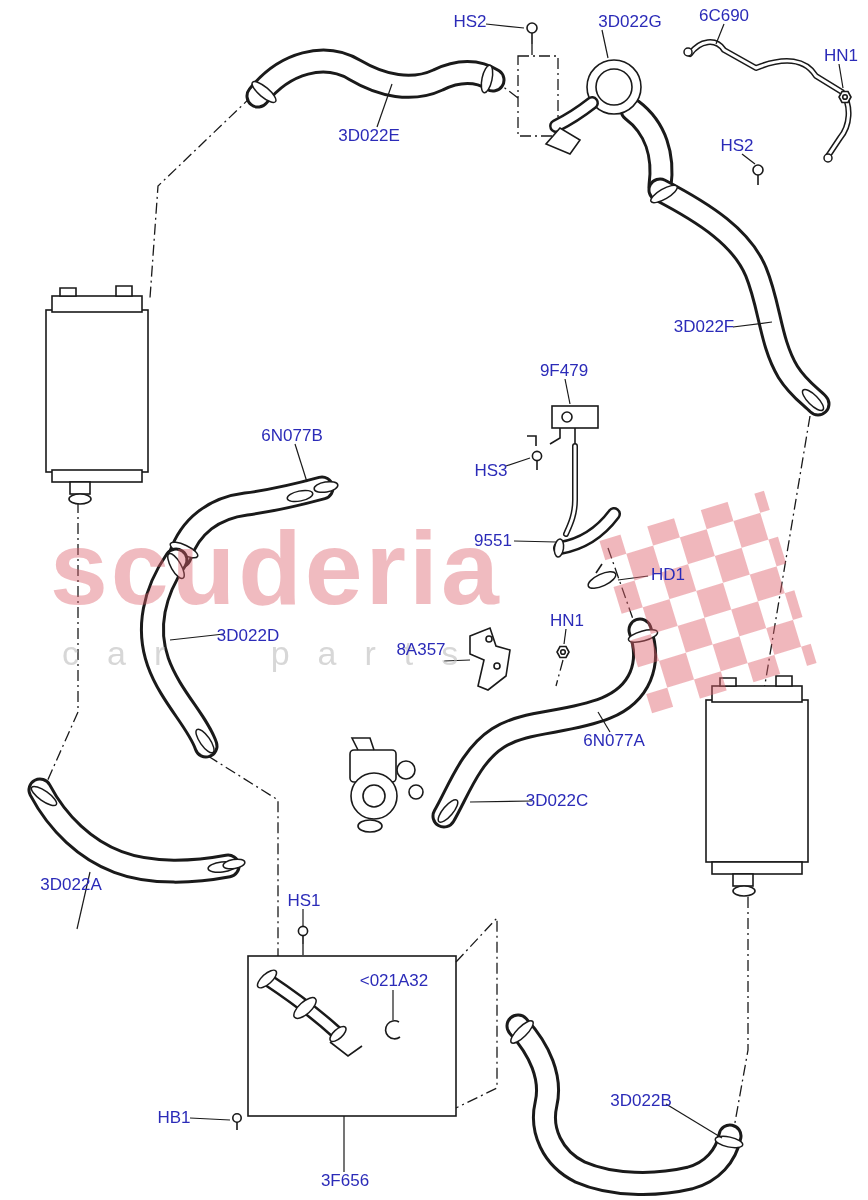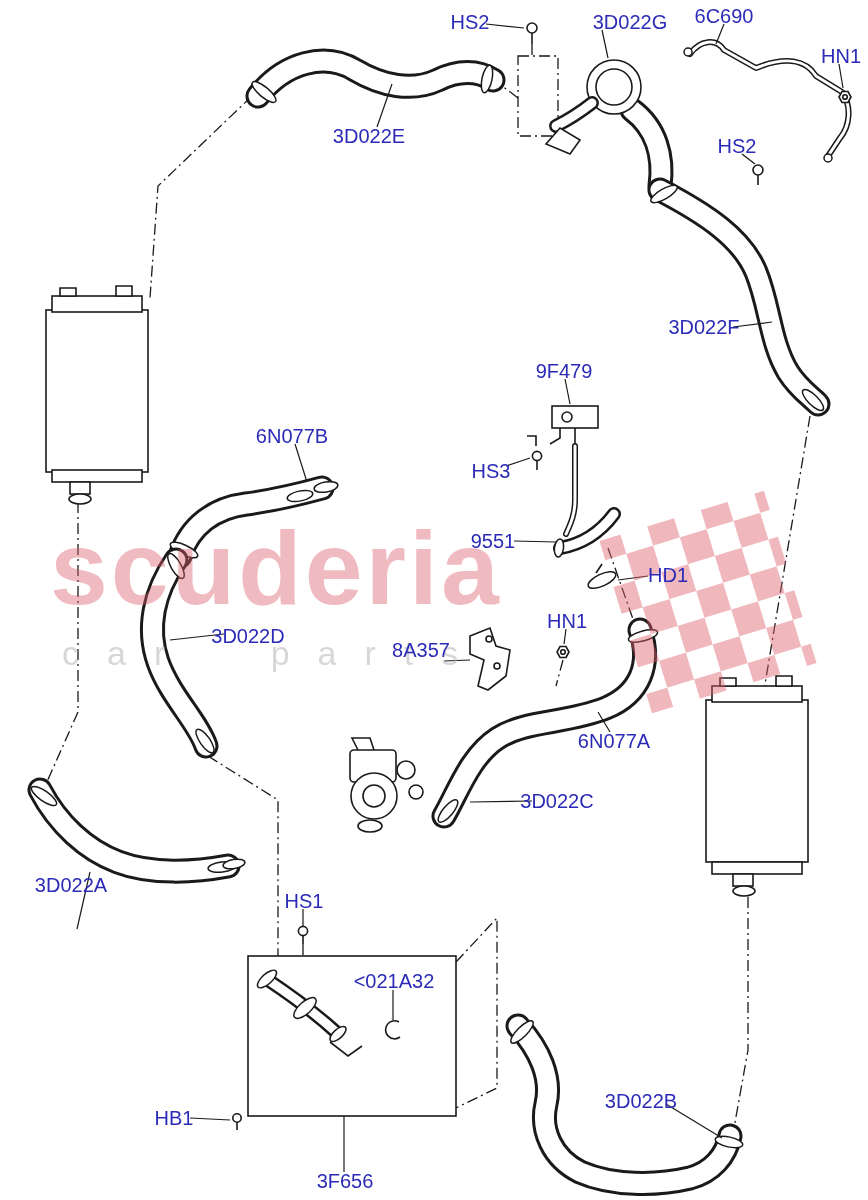--- a/index.html
+++ b/index.html
@@ -12,21 +12,21 @@
   .hO{fill:none;stroke:var(--line,#1a1a1a);stroke-width:25;stroke-linecap:round;stroke-linejoin:round;}
   .hI{fill:none;stroke:#fff;stroke-width:19;stroke-linecap:round;stroke-linejoin:round;}
   .mO{fill:none;stroke:var(--line,#1a1a1a);stroke-width:14;stroke-linecap:round;stroke-linejoin:round;}
   .mI{fill:none;stroke:#fff;stroke-width:9;stroke-linecap:round;stroke-linejoin:round;}
   .pO{fill:none;stroke:var(--line,#1a1a1a);stroke-width:6;stroke-linecap:round;stroke-linejoin:round;}
   .pI{fill:none;stroke:#fff;stroke-width:3;stroke-linecap:round;stroke-linejoin:round;}
   .cl{fill:#fff;stroke:var(--line,#1a1a1a);stroke-width:1.5;}
   .dash{fill:none;stroke:var(--line,#1a1a1a);stroke-width:1.3;stroke-dasharray:11 4 2 4;}
   .leader{fill:none;stroke:var(--line,#1a1a1a);stroke-width:1.2;}
   
-  .lbl{position:absolute;transform:translate(-50%,-50%);font-size:20px;
+  .lbl{position:absolute;transform:translate(-50%,-50%);font-size:17px;
        color:var(--label-blue,#2b2bb8);white-space:nowrap;z-index:30;}
   
   .wm-brand{position:absolute;left:50px;top:516px;font-size:104px;font-weight:bold;
             letter-spacing:3px;line-height:1;color:var(--watermark-pink,#dd5560);
             opacity:.42;z-index:20;pointer-events:none;}
   .wm-tag{position:absolute;left:62px;top:634px;font-size:34px;letter-spacing:28px;
           word-spacing:40px;color:var(--watermark-gray,#bdbdbd);opacity:.6;z-index:20;
           pointer-events:none;}
 </style>
 </head>

